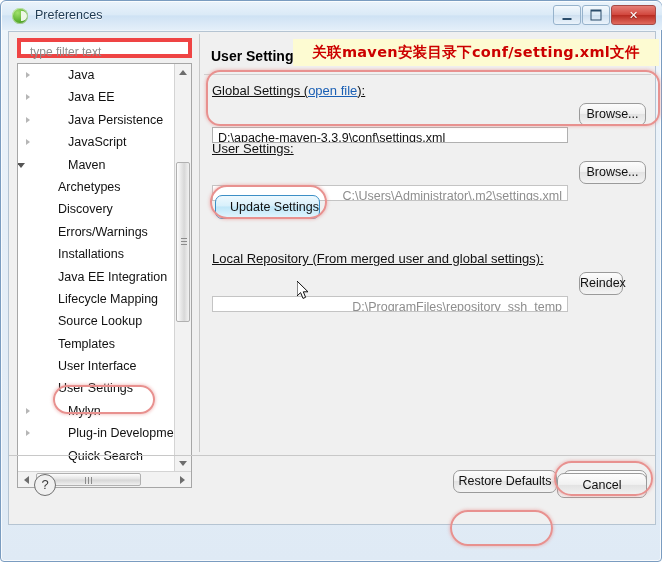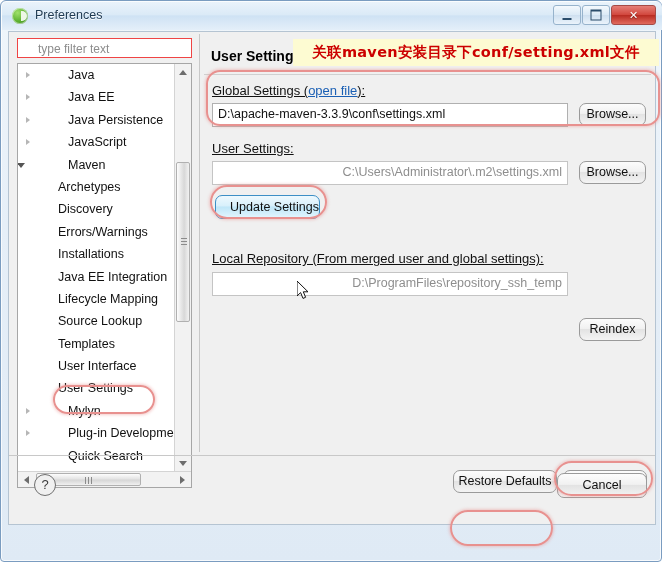--- a/index.html
+++ b/index.html
@@ -53,22 +53,22 @@
   
   .client{
     position:absolute;left:7px;top:30px;width:648px;height:494px;
     background:#f0f0f0;border:1px solid #b5c4d2;box-sizing:border-box;
   }
   .content{position:absolute;left:0;top:0;right:0;bottom:68px;}
 
   
   .filter-box{
     position:absolute;left:8px;top:6px;width:175px;height:20px;
-    border:1px solid #ef4444;background:#fff;box-sizing:border-box;
-    font-size:12px;color:#8d8d8d;padding:2px 20px;line-height:16px;
+    border:4px solid #ef4444;background:#fff;box-sizing:border-box;
+    font-size:12px;color:#8d8d8d;padding:2px 9px;line-height:16px;
   }
   .tree-pane{
     position:absolute;left:8px;top:31px;width:175px;height:425px;
     background:#fff;border:1px solid #a6a6a6;box-sizing:border-box;overflow:hidden;
   }
   .tree-scroll{position:absolute;left:0;top:0;width:156px;height:408px;overflow:hidden;}
   .ti{position:relative;height:22.4px;line-height:22.4px;font-size:12.5px;color:#111;white-space:nowrap;}
   .ti .arrow{
     position:absolute;left:0;top:8px;width:0;height:0;
     border-left:4px solid #b6b6b6;border-top:3.5px solid transparent;border-bottom:3.5px solid transparent;
@@ -120,24 +120,24 @@
   .right-pane{position:absolute;left:195px;top:4px;right:4px;bottom:4px;}
   .pane-sep{position:absolute;left:190px;top:2px;bottom:4px;width:1px;background:#c8c8c8;}
   .pane-title{position:absolute;left:7px;top:12px;font-size:14px;font-weight:bold;color:#000;}
   .pane-underline{position:absolute;left:0;top:38px;width:100%;height:1px;background:#d0d0d0;}
 
   .lbl-static{position:absolute;font-size:13px;color:#111;text-decoration:underline;}
   .underl{text-decoration:underline;}
   .link{color:#1a5fb4;text-decoration:underline;}
 
   .tf{
-    position:absolute;height:24px;box-sizing:border-box;
+    position:absolute;height:16px;box-sizing:border-box;
     border:1px solid #b0b0b0;background:#fff;
     font-size:12.5px;color:#111;padding:2px 5px;line-height:17px;
-    white-space:nowrap;overflow:hidden;
+    white-space:nowrap;overflow:hidden;margin-top:24px;
   }
   .tf.disabled{color:#8e8e8e;background:#fff;border-color:#c4c4c4;text-align:right;}
   .btn{
     position:absolute;box-sizing:border-box;height:23px;
     border:1px solid #9a9a9a;border-radius:7px;
     background:linear-gradient(to bottom,#fcfcfc 0%,#f1f1f1 45%,#e3e3e3 50%,#f4f4f4 100%);
     font-size:12.5px;color:#111;text-align:center;line-height:21px;
   }
   .btn.hover{
     border-color:#3c8fc6;
@@ -288,21 +288,21 @@
 
         <div class="lbl-static" style="left:8px;top:105px;"><span>User </span><span class="underl">S</span><span>ettings:</span></div>
 
         <div class="tf disabled" style="left:8px;top:125px;width:356px;">C:\Users\Administrator\.m2\settings.xml</div>
         <div class="btn" style="left:375px;top:125px;width:67px;">Browse...</div>
 
         <div class="btn hover" style="left:11px;top:159px;width:105px;height:24px;line-height:22px;">Update Settings</div>
 
         <div class="lbl-static" style="left:8px;top:215px;">Local Repository (From merged user and global settings):</div>
         <div class="tf disabled" style="left:8px;top:236px;width:356px;">D:\ProgramFiles\repository_ssh_temp</div>
-        <div class="btn" style="left:375px;top:236px;width:67px;margin-top:46px;">Reindex</div>
+        <div class="btn" style="left:375px;top:236px;width:44px;">Reindex</div>
 
         <div class="btn" style="left:249px;top:434px;width:104px;">Restore Defaults</div>
         <div class="btn" style="left:359px;top:434px;width:84px;">Apply</div>
       </div>
     </div>
 
     <div class="divider" style="bottom:68px;"></div>
     <div class="footer">
       <div class="help-btn">?</div>
       <div class="btn" style="left:548px;top:17px;width:90px;height:25px;line-height:23px;">Cancel</div>

